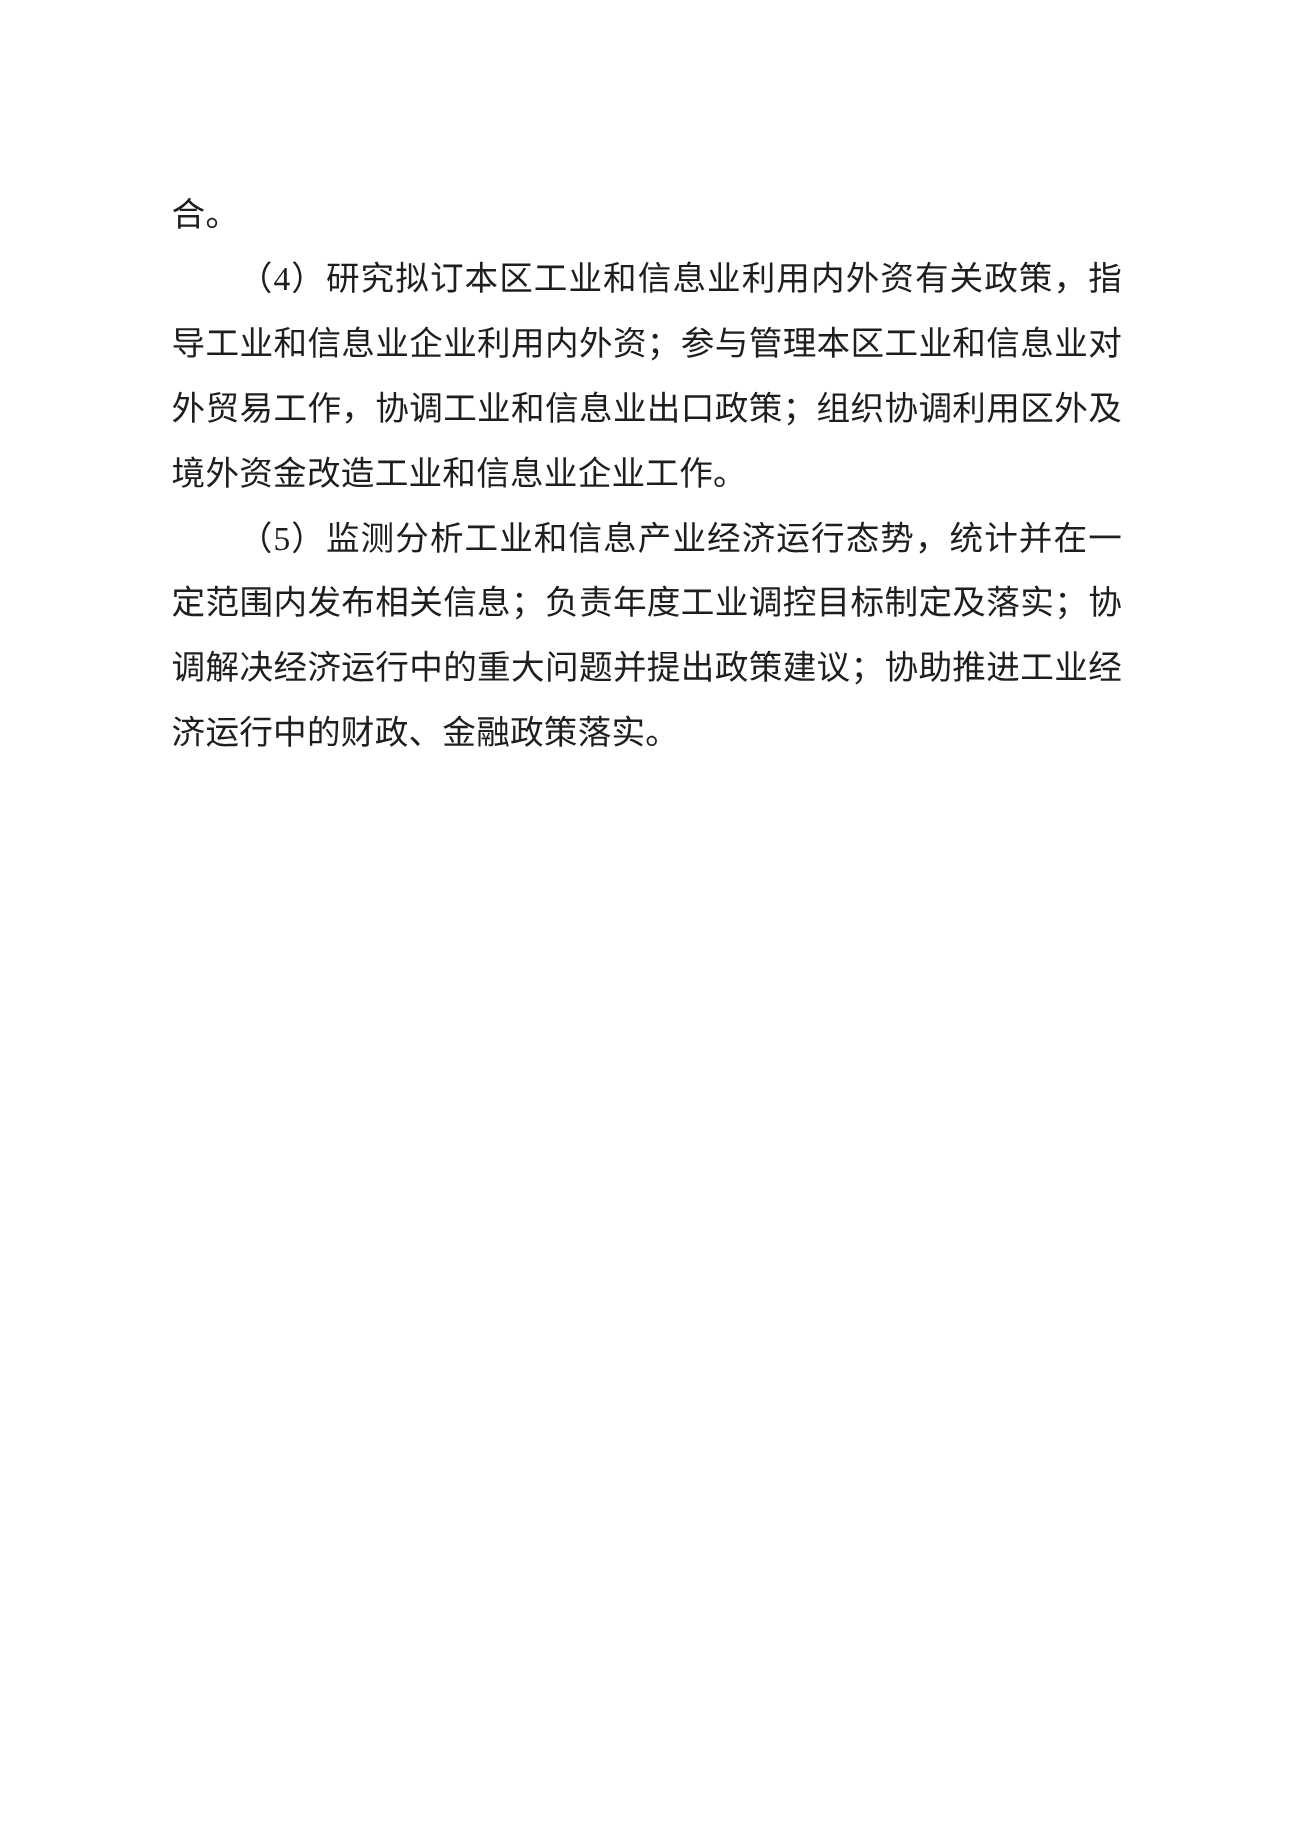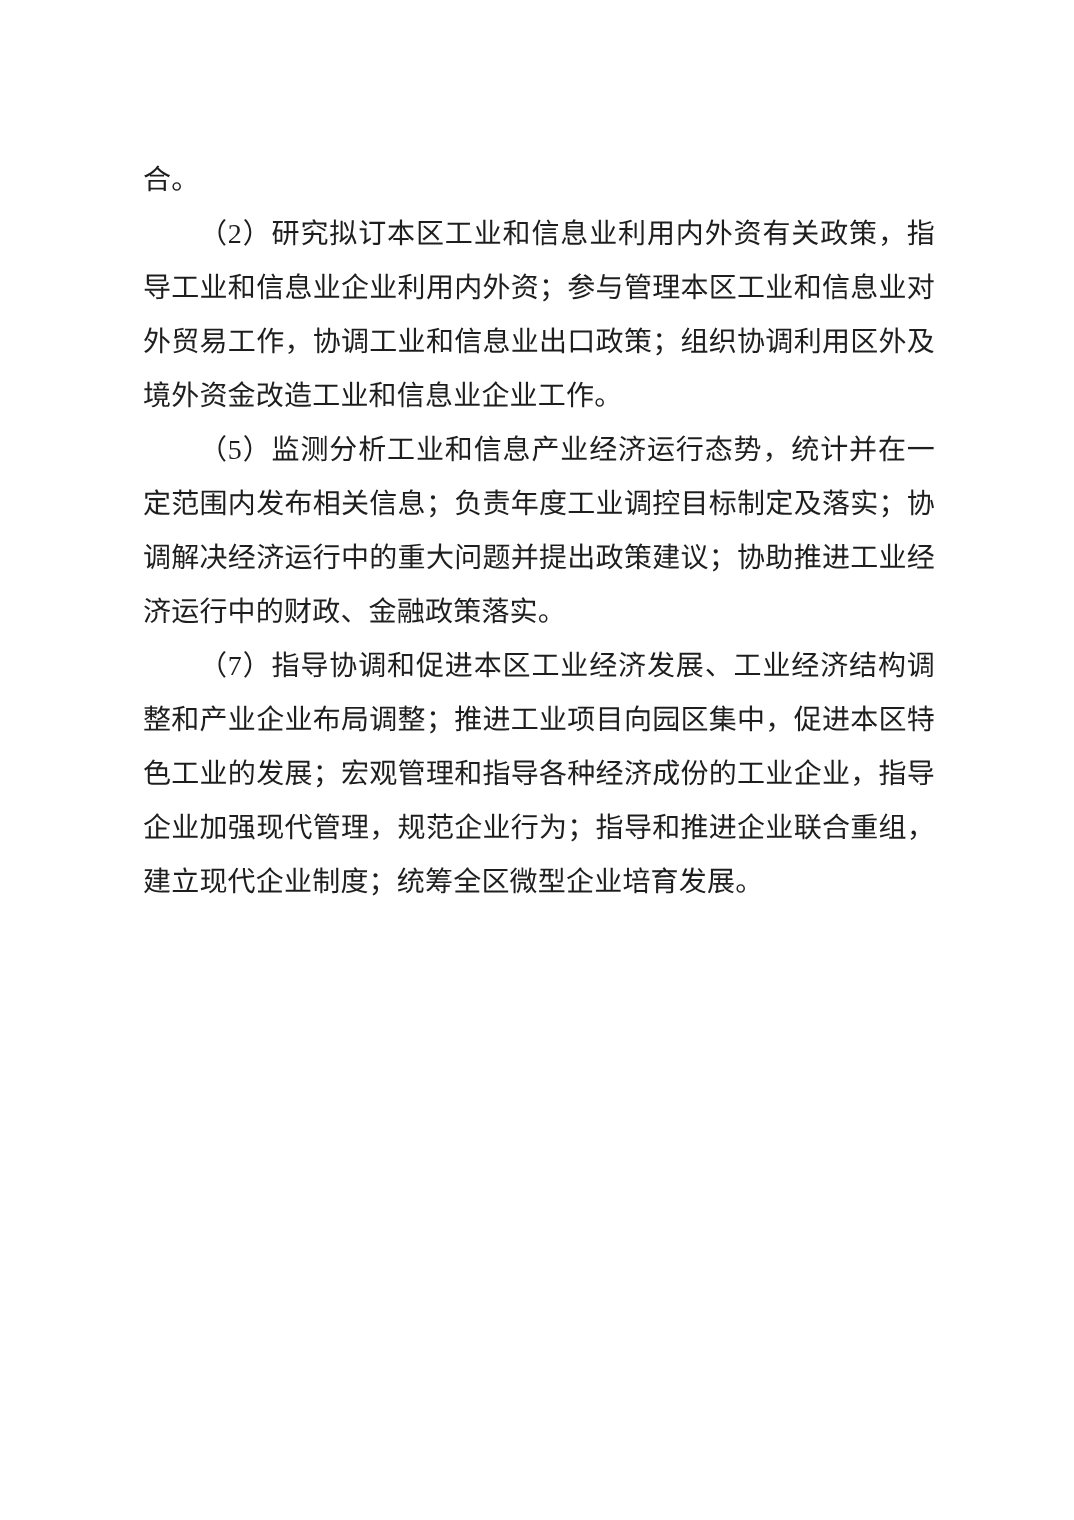--- a/index.html
+++ b/index.html
@@ -40,17 +40,16 @@
   .para.no-indent {
     text-indent: 0;
   }
 </style>
 </head>
 <body>
 
 <div class="page">
   <div class="text-block">
     <p class="para no-indent">合。</p>
-    <p class="para">（2）研究拟订本区工业和信息业利用内外资有关政策，指导工业和信息业企业利用内外资；参与管理本区工业和信息业对外贸易工作，协调工业和信息业出口政策；组织协调利用区外及境外资金改造工业和信息业企业工作。</p>
+    <p class="para">（4）研究拟订本区工业和信息业利用内外资有关政策，指导工业和信息业企业利用内外资；参与管理本区工业和信息业对外贸易工作，协调工业和信息业出口政策；组织协调利用区外及境外资金改造工业和信息业企业工作。</p>
     <p class="para">（5）监测分析工业和信息产业经济运行态势，统计并在一定范围内发布相关信息；负责年度工业调控目标制定及落实；协调解决经济运行中的重大问题并提出政策建议；协助推进工业经济运行中的财政、金融政策落实。</p>
-    <p class="para">（7）指导协调和促进本区工业经济发展、工业经济结构调整和产业企业布局调整；推进工业项目向园区集中，促进本区特色工业的发展；宏观管理和指导各种经济成份的工业企业，指导企业加强现代管理，规范企业行为；指导和推进企业联合重组，建立现代企业制度；统筹全区微型企业培育发展。</p>
   </div>
 </div>
 
 </body></html>

